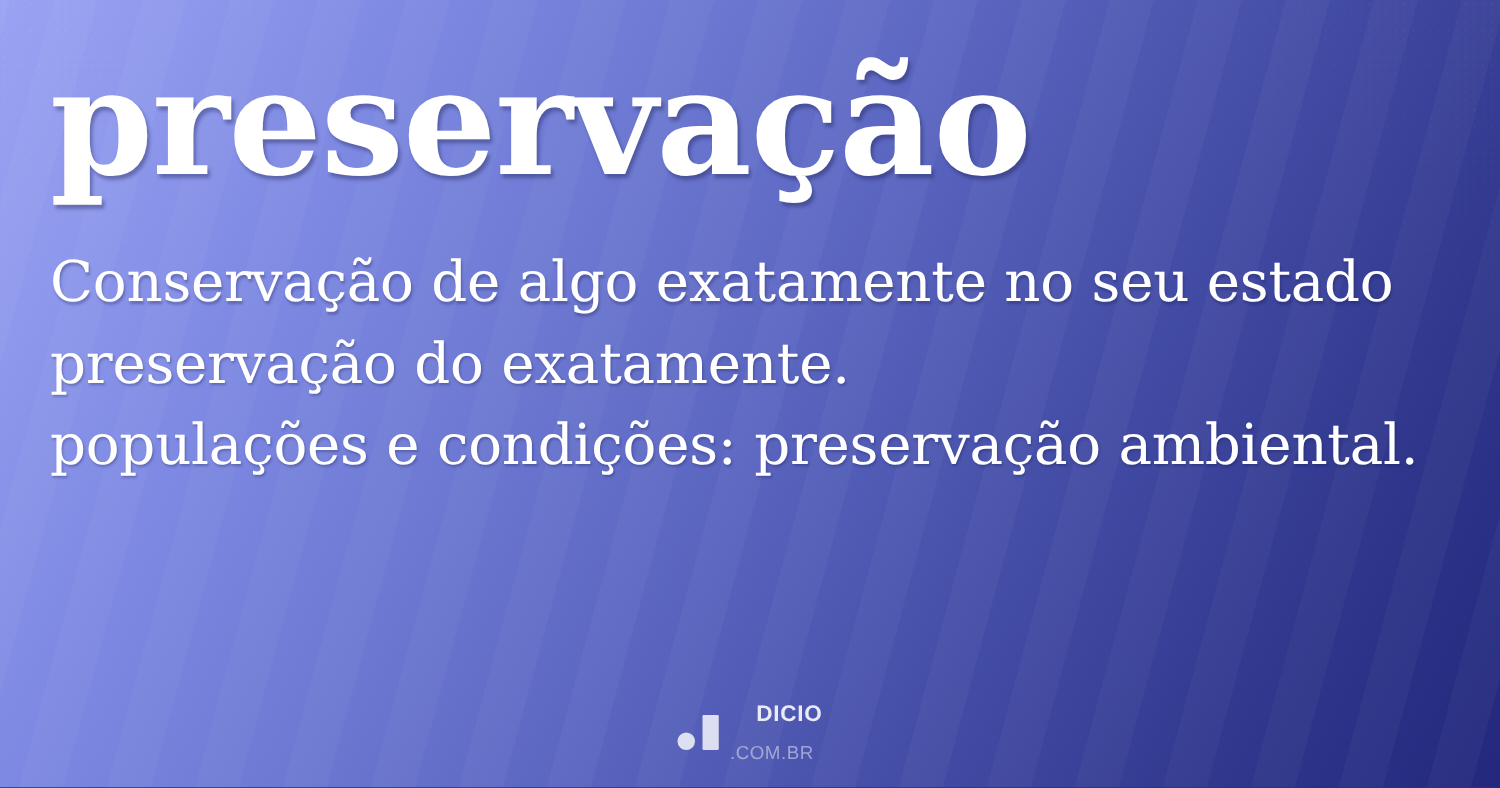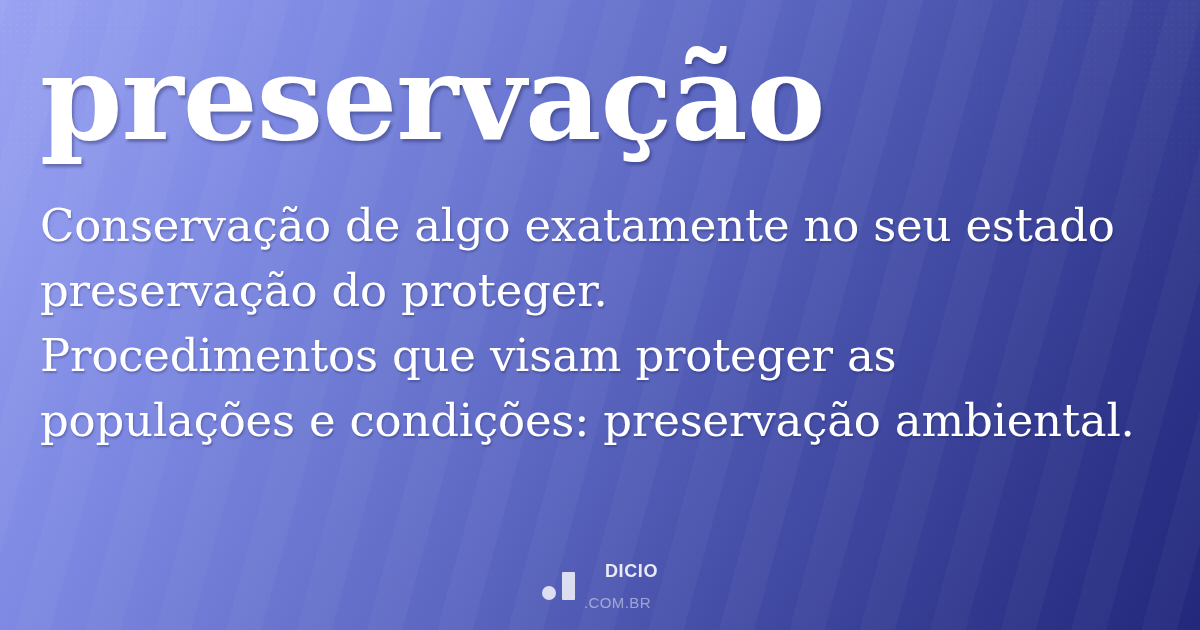--- a/index.html
+++ b/index.html
@@ -161,22 +161,21 @@
 
   <div id="stripes"></div>
   <div id="dots"></div>
 
   <div id="content">
 
     <h1 class="word">preservação</h1>
 
     <div class="definitions">
       <p class="definition">Conservação de algo exatamente no seu estado</p>
-      <p class="definition">preservação do proteger.</p>
-      <p class="definition">Procedimentos que visam proteger as</p>
+      <p class="definition">preservação do exatamente.</p>
       <p class="definition">populações e condições: preservação ambiental.</p>
     </div>
 
     <div id="logo">
       <div class="logo-mark">
         <span class="logo-dot"></span>
         <span class="logo-bar"></span>
       </div>
       <div class="logo-text">
         <span class="logo-name">DICIO</span>

